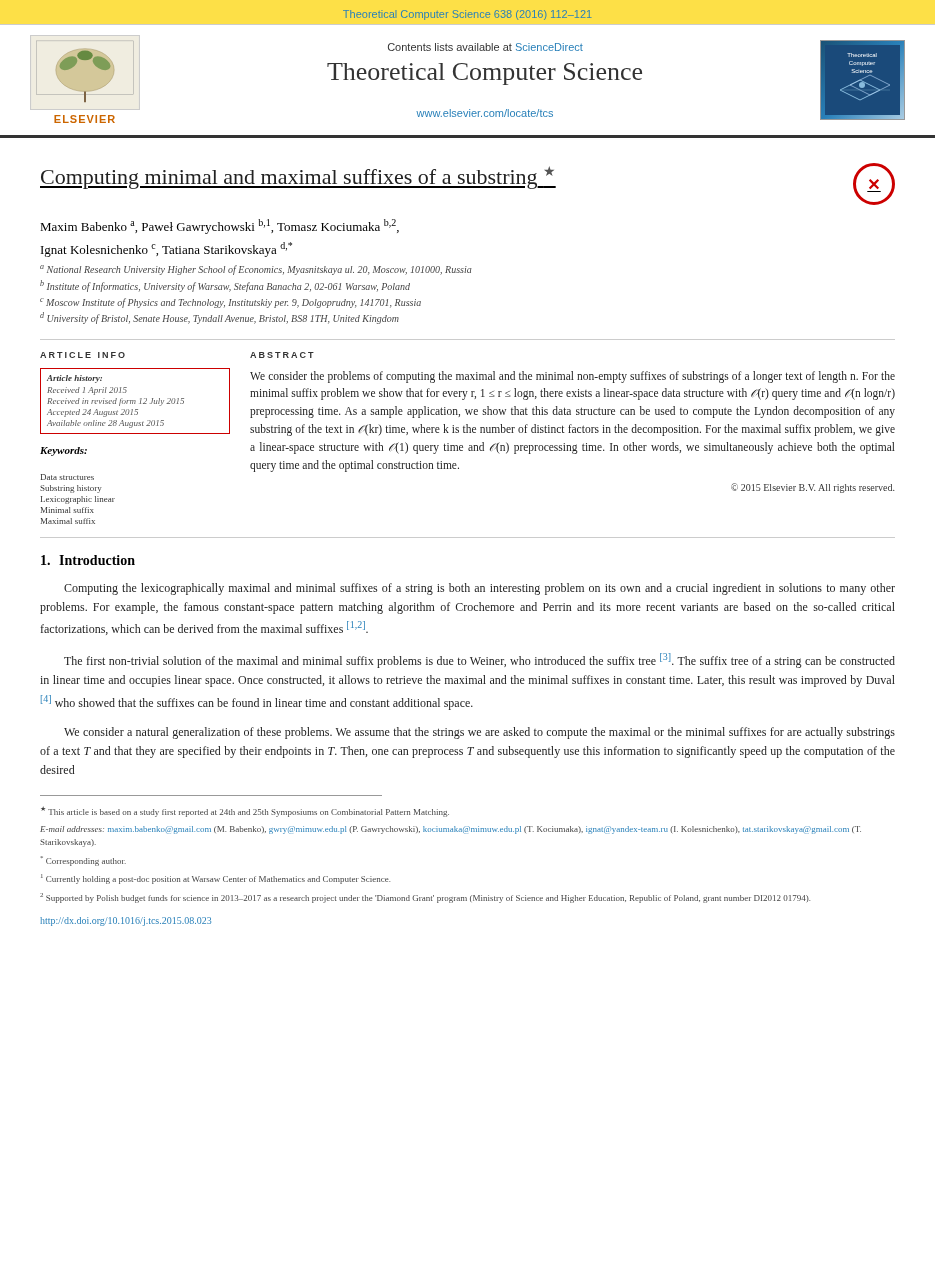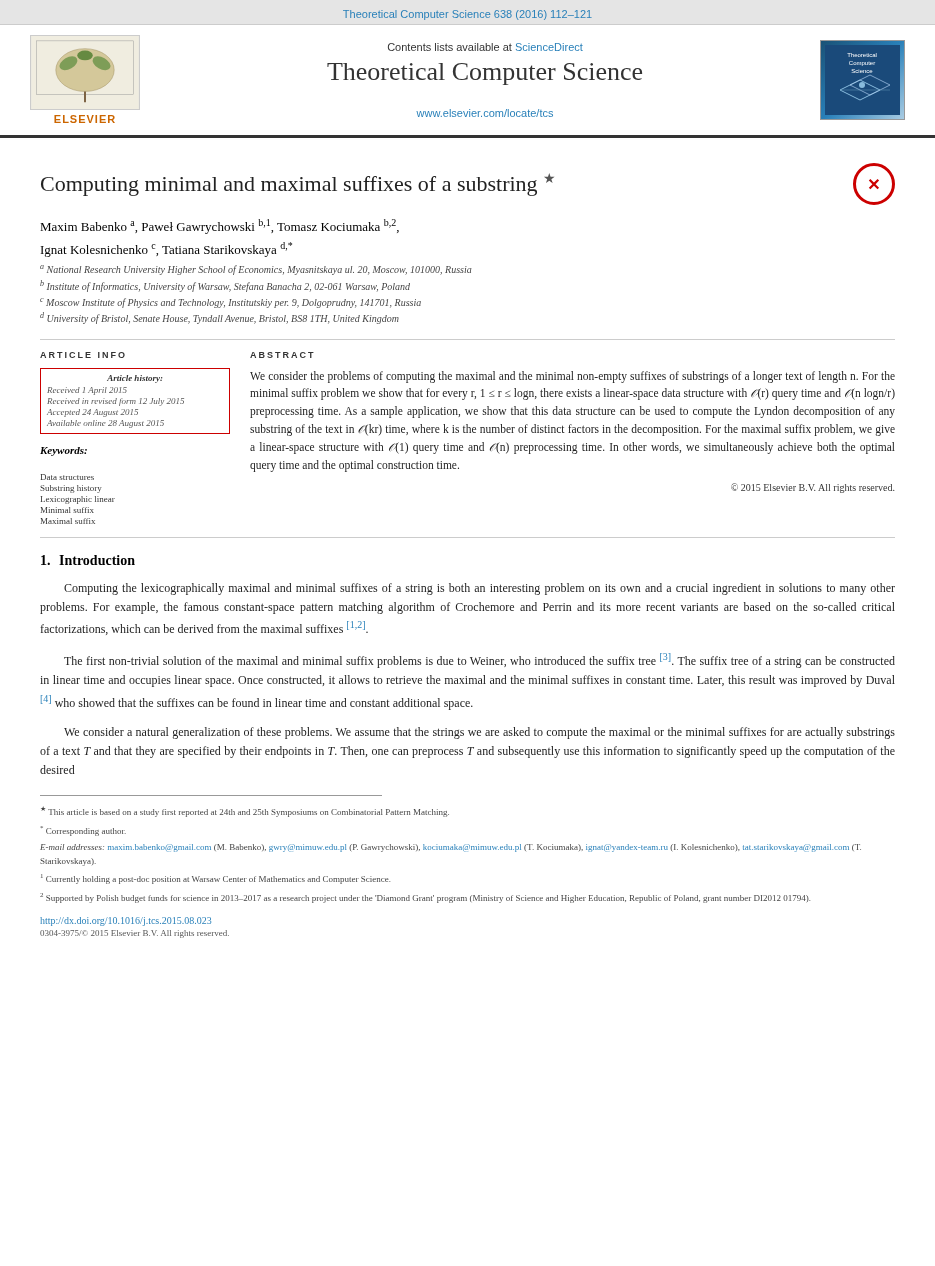--- a/index.html
+++ b/index.html
@@ -6,21 +6,21 @@
     body {
       background: #fff;
       font-family: 'Times New Roman', Times, serif;
       font-size: 13px;
       color: #000;
       width: 935px;
       min-height: 1266px;
     }
 
     .top-bar {
-      background: #e5e5e5;
+      background: #fde047;
       text-align: center;
       padding: 6px 0 2px;
       border-bottom: 1px solid #ccc;
     }
     .top-bar a {
       color: #2980b9;
       font-size: 11px;
       font-family: Arial, sans-serif;
       text-decoration: none;
     }
@@ -111,23 +111,24 @@
       justify-content: center;
       padding: 4px;
     }
 
     .main-content {
       padding: 15px 40px 20px 40px;
     }
 
     .paper-title-section {
       display: flex;
-      align-items: center;
+      align-items: flex-start;
       margin-bottom: 10px;
       margin-top: 10px;
+      text-decoration: underline;
     }
     .paper-title {
       flex: 1;
       font-size: 22px;
       font-family: 'Times New Roman', serif;
       color: #222;
       line-height: 1.3;
     }
     .paper-title .star {
       font-size: 14px;
@@ -199,21 +200,20 @@
       font-weight: bold;
       text-transform: uppercase;
     }
     .article-history {
       font-size: 9px;
       color: #333;
       margin-bottom: 10px;
       font-style: italic;
       border: 1px solid #cc0000;
       padding: 4px 6px;
-      text-align: center;
     }
     .article-history .label {
       font-style: italic;
       display: block;
       margin-bottom: 2px;
       font-weight: bold;
       font-size: 9px;
     }
     .history-item {
       display: flex;
@@ -473,35 +473,34 @@
       We consider a natural generalization of these problems. We assume that the strings we are asked to compute the maximal or the minimal suffixes for are actually substrings of a text <span class="italic">T</span> and that they are specified by their endpoints in <span class="italic">T</span>. Then, one can preprocess <span class="italic">T</span> and subsequently use this information to significantly speed up the computation of the desired
     </p>
   </div>
 
   <hr class="footnote-rule">
 
   <div class="footnote">
     <sup>★</sup> This article is based on a study first reported at 24th and 25th Symposiums on Combinatorial Pattern Matching.
   </div>
   <div class="footnote">
-    <sup>*</sup> Corresponding author.
-  </div>
-  <div class="footnote">
     <em>E-mail addresses:</em>
     <a>maxim.babenko@gmail.com</a> (M. Babenko),
     <a>gwry@mimuw.edu.pl</a> (P. Gawrychowski),
     <a>kociumaka@mimuw.edu.pl</a> (T. Kociumaka),
     <a>ignat@yandex-team.ru</a> (I. Kolesnichenko),
     <a>tat.starikovskaya@gmail.com</a> (T. Starikovskaya).
   </div>
   <div class="footnote">
+    <sup>*</sup> Corresponding author.
+  </div>
+  <div class="footnote">
     <sup>1</sup> Currently holding a post-doc position at Warsaw Center of Mathematics and Computer Science.
   </div>
   <div class="footnote">
     <sup>2</sup> Supported by Polish budget funds for science in 2013–2017 as a research project under the 'Diamond Grant' program (Ministry of Science and Higher Education, Republic of Poland, grant number DI2012 01794).
   </div>
 
   <div class="doi-section">
     <a>http://dx.doi.org/10.1016/j.tcs.2015.08.023</a>
   </div>
-  <div class="issn-line">0304-3975/© 2015 Elsevier B.V. All rights reserved.</div>
 
 </div>
 
 </body></html>

